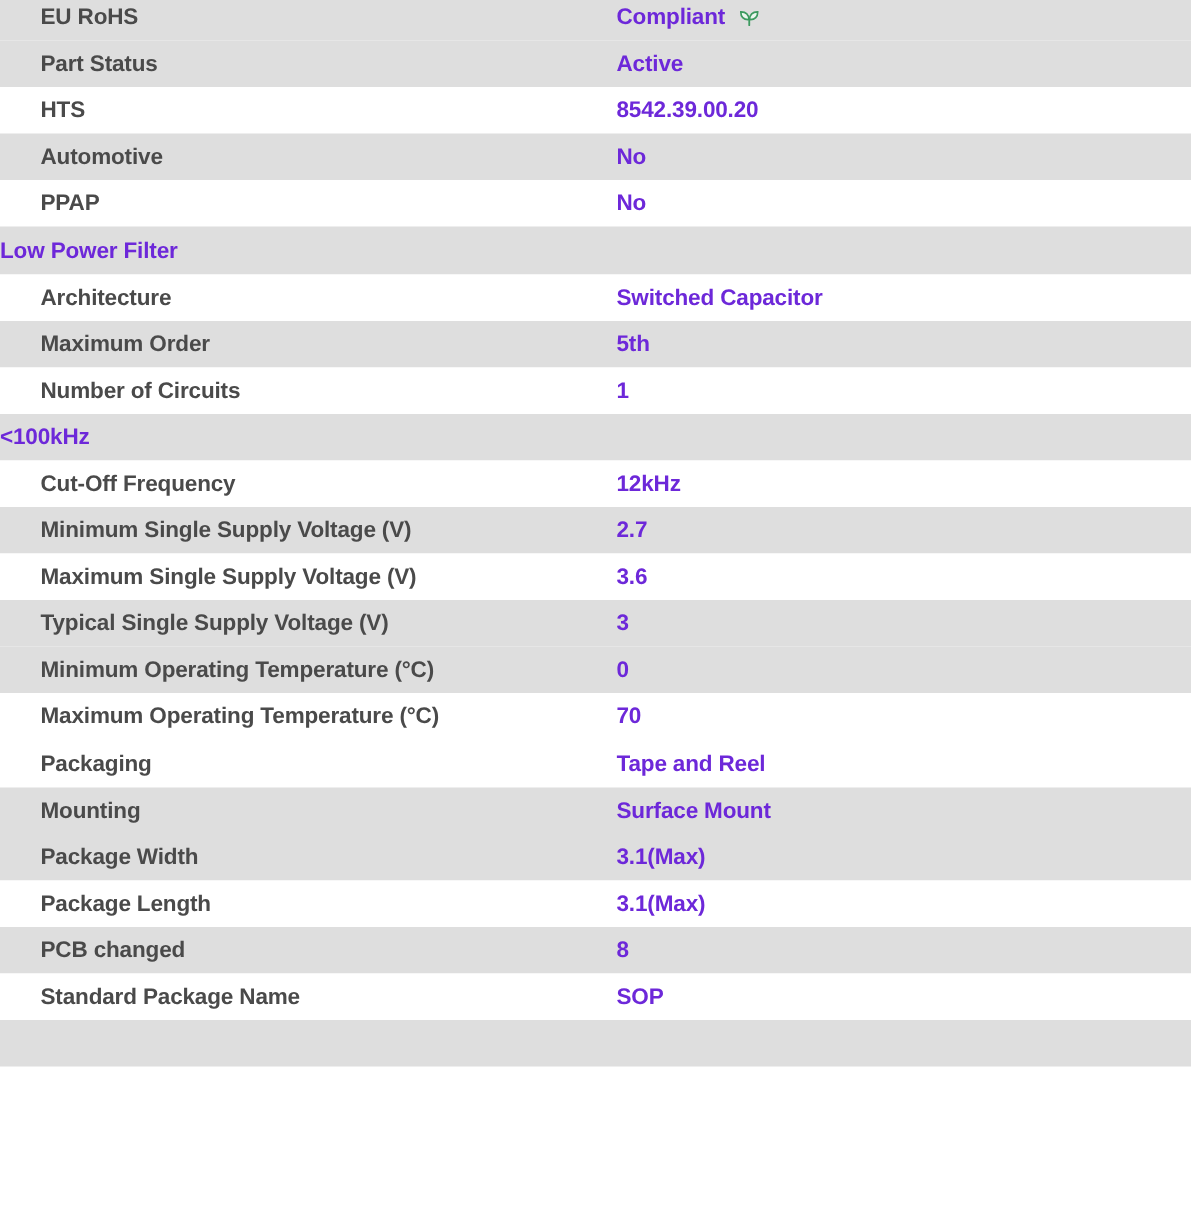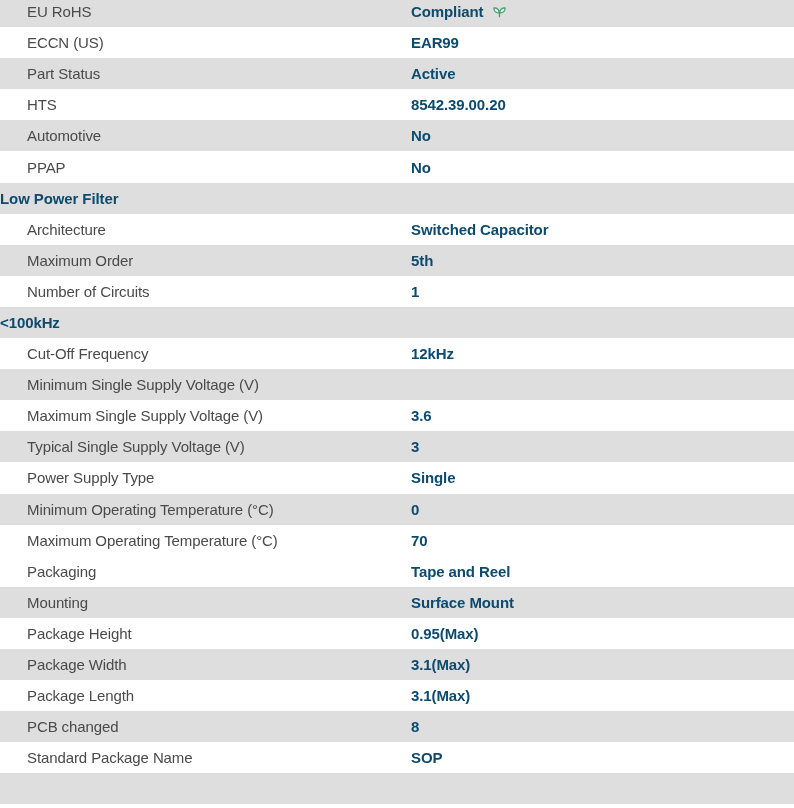--- a/index.html
+++ b/index.html
@@ -29,34 +29,34 @@
   }
   .row.odd {
     background: #dedede;
   }
   .cell-label {
     width: 384px;
     padding-left: 27px;
     box-sizing: content-box;
     flex: 0 0 auto;
     font-size: 15px;
-    font-weight: 400;
+    font-weight: 700;
     color: #4a4a4a;
     letter-spacing: -0.1px;
     white-space: nowrap;
     overflow: hidden;
   }
   .cell-value {
     flex: 1 1 auto;
     display: flex;
     align-items: center;
     gap: 9px;
     font-size: 15px;
     font-weight: 700;
-    color: #0c4a6e;
+    color: #6d28d9;
     letter-spacing: -0.1px;
     white-space: nowrap;
     overflow: hidden;
   }
   .leaf-icon {
     display: inline-flex;
     align-items: center;
     cursor: pointer;
     line-height: 0;
   }
@@ -78,26 +78,20 @@
         <span>Compliant</span>
         <span class="leaf-icon">
           <svg width="15" height="15" viewBox="0 0 16 16" fill="none" xmlns="http://www.w3.org/2000/svg">
             <path d="M7.7 9.6 C3.9 9.9 1.9 7.4 2.0 4.2 C5.7 4.1 7.8 6.2 7.7 9.6 Z" fill="#eaf6ee" stroke="#3c9a5f" stroke-width="1.2"></path>
             <path d="M8.3 9.6 C12.1 9.9 14.1 7.4 14.0 4.2 C10.3 4.1 8.2 6.2 8.3 9.6 Z" fill="#eaf6ee" stroke="#3c9a5f" stroke-width="1.2"></path>
             <path d="M8 13.6 L8 8.6" stroke="#3c9a5f" stroke-width="1.3" stroke-linecap="round"></path>
           </svg>
         </span>
       </div>
     </div>
-    <div class="row even">
-      <div class="cell-label">ECCN (US)</div>
-      <div class="cell-value">
-        <span>EAR99</span>
-      </div>
-    </div>
     <div class="row odd">
       <div class="cell-label">Part Status</div>
       <div class="cell-value">
         <span>Active</span>
       </div>
     </div>
     <div class="row even">
       <div class="cell-label">HTS</div>
       <div class="cell-value">
         <span>8542.39.00.20</span>
@@ -144,39 +138,36 @@
       </div>
     </div>
     <div class="row even">
       <div class="cell-label">Cut-Off Frequency</div>
       <div class="cell-value">
         <span>12kHz</span>
       </div>
     </div>
     <div class="row odd">
       <div class="cell-label">Minimum Single Supply Voltage (V)</div>
+      <div class="cell-value">
+        <span>2.7</span>
+      </div>
     </div>
     <div class="row even">
       <div class="cell-label">Maximum Single Supply Voltage (V)</div>
       <div class="cell-value">
         <span>3.6</span>
       </div>
     </div>
     <div class="row odd">
       <div class="cell-label">Typical Single Supply Voltage (V)</div>
       <div class="cell-value">
         <span>3</span>
       </div>
     </div>
-    <div class="row even">
-      <div class="cell-label">Power Supply Type</div>
-      <div class="cell-value">
-        <span>Single</span>
-      </div>
-    </div>
     <div class="row odd">
       <div class="cell-label">Minimum Operating Temperature (°C)</div>
       <div class="cell-value">
         <span>0</span>
       </div>
     </div>
     <div class="row even">
       <div class="cell-label">Maximum Operating Temperature (°C)</div>
       <div class="cell-value">
         <span>70</span>
@@ -185,26 +176,20 @@
     <div class="row even">
       <div class="cell-label">Packaging</div>
       <div class="cell-value">
         <span>Tape and Reel</span>
       </div>
     </div>
     <div class="row odd">
       <div class="cell-label">Mounting</div>
       <div class="cell-value">
         <span>Surface Mount</span>
-      </div>
-    </div>
-    <div class="row even">
-      <div class="cell-label">Package Height</div>
-      <div class="cell-value">
-        <span>0.95(Max)</span>
       </div>
     </div>
     <div class="row odd">
       <div class="cell-label">Package Width</div>
       <div class="cell-value">
         <span>3.1(Max)</span>
       </div>
     </div>
     <div class="row even">
       <div class="cell-label">Package Length</div>

